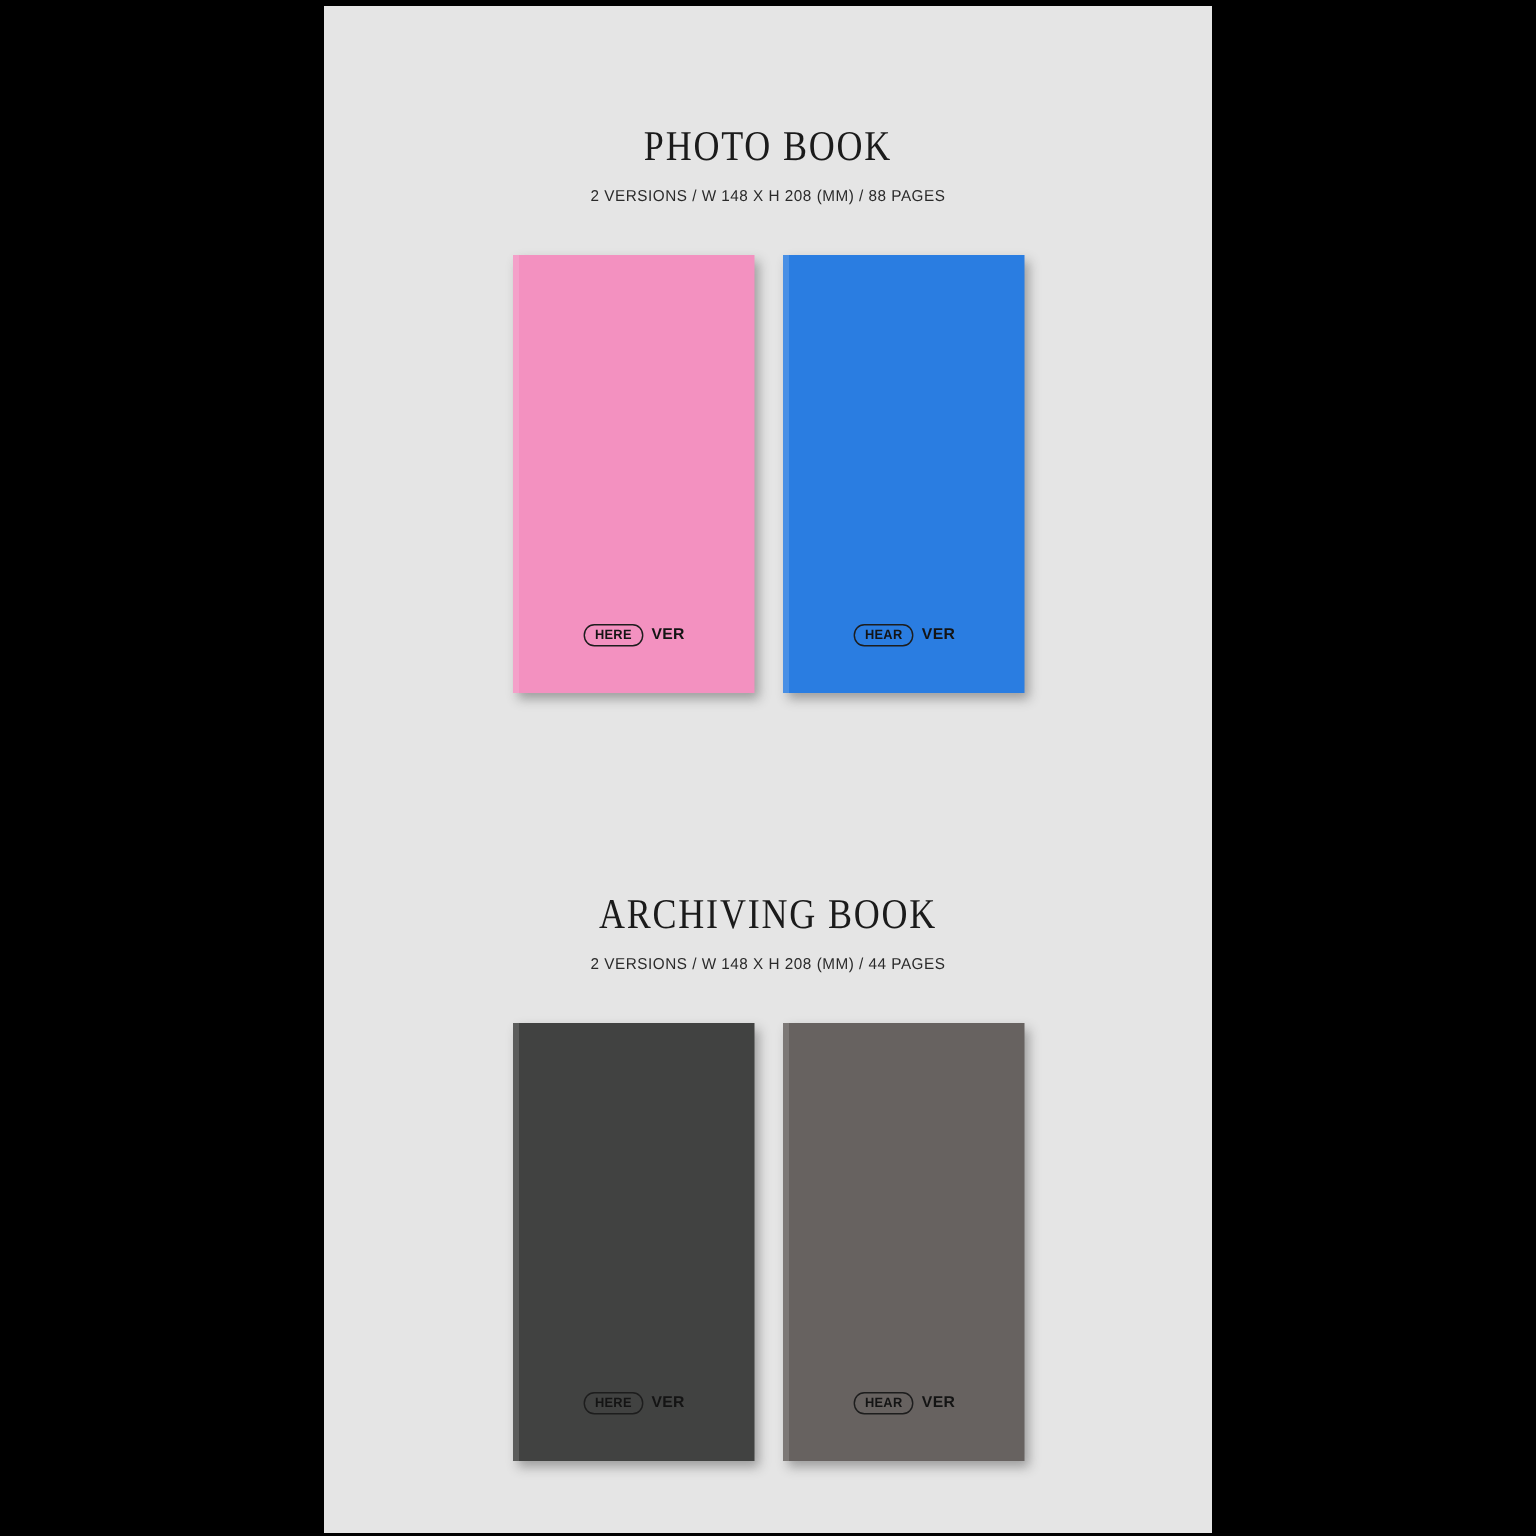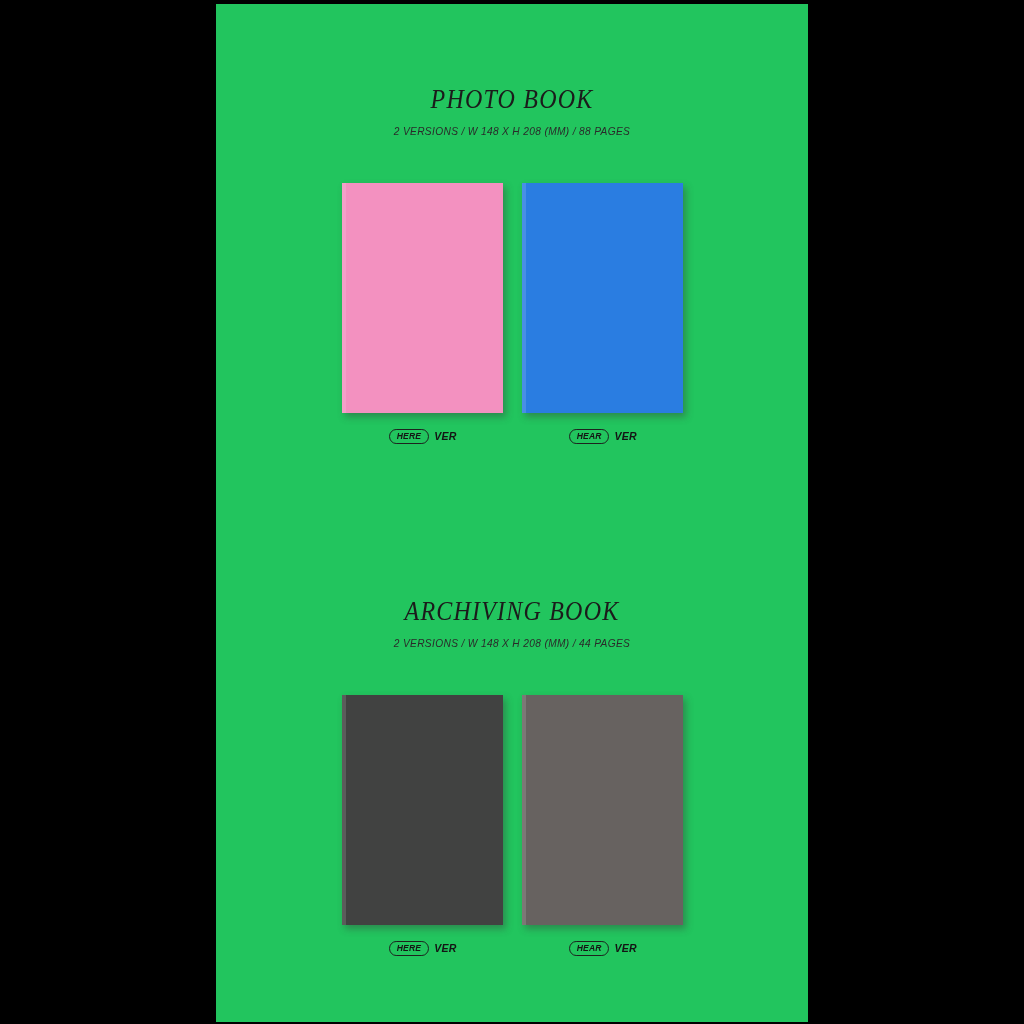--- a/index.html
+++ b/index.html
@@ -68,23 +68,23 @@
 
   
   .covers-row {
     position: relative;
     margin-top: 29px;
     height: 230px;
   }
 
   .cover-slot {
     position: absolute;
-    top: 17px;
+    top: 4px;
     width: 161px;
-    height: 230px;
+    height: 292px;
     border-radius: 16px;
   }
   .slot-left  { left: 126px; }
   .slot-right { left: 306px; }
 
   .cover {
     position: absolute;
     inset: 0;
     box-shadow: 3px 4px 7px rgba(60,60,60,0.42);
   }
@@ -131,21 +131,21 @@
     letter-spacing: 0.2px;
     color: #141414;
     line-height: 1;
     text-align: center;
   }
 </style>
 </head>
 <body>
 
 <div id="page-frame" style="background: rgb(0, 0, 0);">
-  <div id="sheet" style="background: #22c55e; font-style: italic;">
+  <div id="sheet" style="background: #e5e5e5;">
 
     <div class="section" id="section-photo-book">
       <h2 class="section-title">PHOTO BOOK</h2>
       <p class="section-subtitle">2 VERSIONS / W 148 X H 208 (MM) / 88 PAGES</p>
 
       <div class="covers-row">
 
         <div class="cover-slot slot-left">
           <div class="cover" style="background: rgb(243, 145, 192);"></div>
           <div class="caption">

